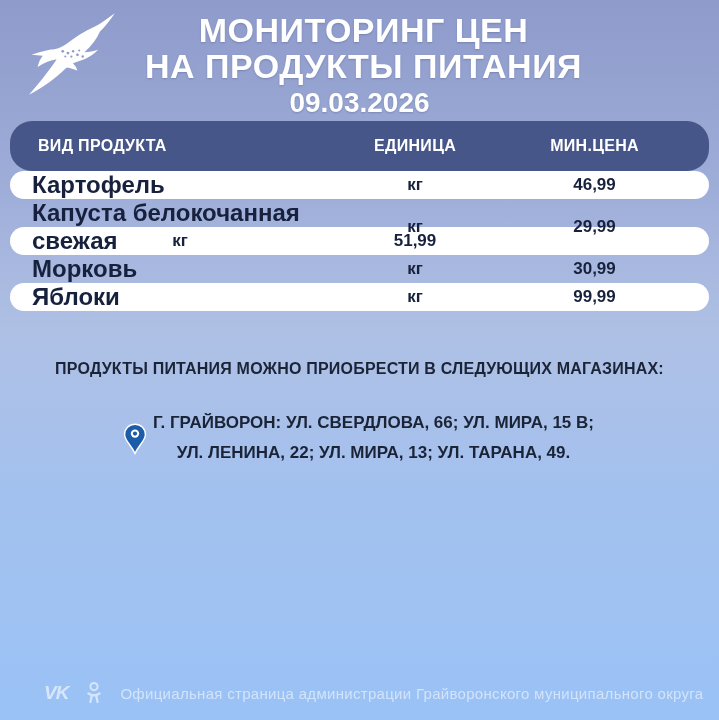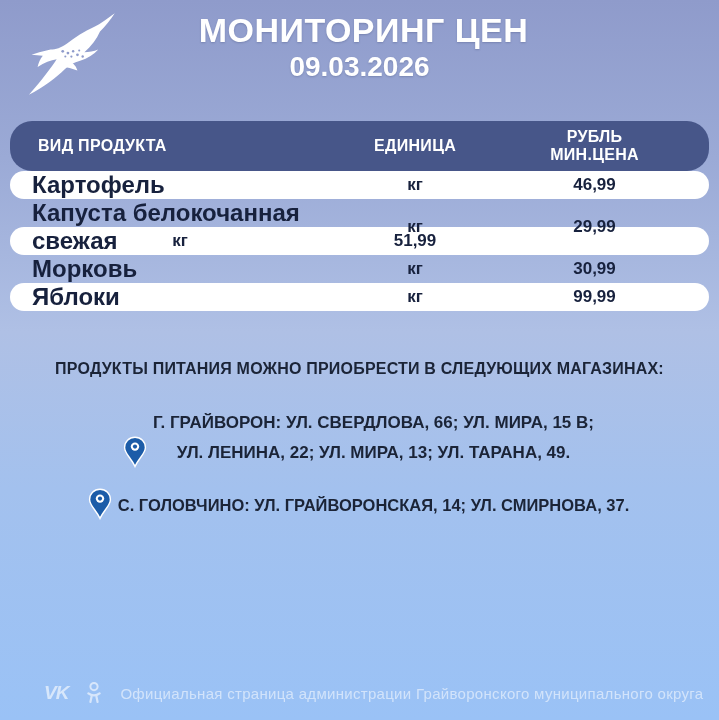--- a/index.html
+++ b/index.html
@@ -35,21 +35,21 @@
   .trow .c1{padding-left:22px;font-size:24px;}
   .trow .c2{text-align:center;font-size:17px;}
   .trow .c3{text-align:center;font-size:17px;}
   
   .promo{
     position:absolute;left:0;top:360px;width:719px;text-align:center;
     color:#1B2437;font-weight:bold;font-size:16px;letter-spacing:.2px;
   }
   .loc{
     position:absolute;left:0;width:717px;
-    display:flex;justify-content:center;align-items:flex-end;
+    display:flex;justify-content:center;align-items:center;
     color:#1B2437;font-weight:bold;font-size:17px;line-height:30px;
   }
   .loc-1{top:408px;}
   .loc-2{top:487px;font-size:16.5px;}
   .pin{width:24px;height:32px;margin-right:6px;margin-top:1px;flex:0 0 auto;}
   .loc-text{text-align:center;max-width:560px;}
   
   .footer{
     position:absolute;left:44px;top:682px;width:660px;
     display:flex;align-items:center;gap:19px;
@@ -81,29 +81,29 @@
         <circle cx="64" cy="50" r="1.6"></circle>
       <circle cx="70" cy="52" r="1.4"></circle>
         <circle cx="57" cy="52" r="1.3"></circle>
       <circle cx="50" cy="52" r="1.2"></circle>
         <circle cx="66" cy="45" r="1.2"></circle>
     </g>
   </svg>
 
   <div class="title-wrap">
     <div class="title-line">МОНИТОРИНГ ЦЕН</div>
+    <div class="title-line">НА ПРОДУКТЫ ПИТАНИЯ</div>
     <div class="date-line">09.03.2026</div>
   </div>
 
   <div class="table">
     <div class="thead">
       <div class="c1">ВИД ПРОДУКТА</div>
       <div class="c2">ЕДИНИЦА</div>
       <div class="c3">
-        <div>РУБЛЬ</div>
         <div>МИН.ЦЕНА</div>
       </div>
     </div>
     <div>
         <div class="trow white">
           <div class="c1">Картофель</div>
           <div class="c2">кг</div>
           <div class="c3">46,99</div>
         </div>
         <div class="trow">
@@ -135,30 +135,20 @@
       <path fill="#1C5CA8" stroke="#FFFFFF" stroke-width="1.4" d="M12,1.2 C6,1.2 1.6,5.8 1.6,11.4 C1.6,17.6 8.4,22.4 12,30.4 C15.6,22.4 22.4,17.6 22.4,11.4 C22.4,5.8 18,1.2 12,1.2 Z"></path>
       <circle cx="12" cy="10.6" r="4.2" fill="#FFFFFF"></circle>
       <circle cx="12" cy="10.6" r="2.1" fill="#1C5CA8"></circle>
     </svg>
     <div class="loc-text">
       <div>Г. ГРАЙВОРОН: УЛ. СВЕРДЛОВА, 66; УЛ. МИРА, 15 В;</div>
       <div>УЛ. ЛЕНИНА, 22; УЛ. МИРА, 13; УЛ. ТАРАНА, 49.</div>
     </div>
   </div>
 
-  <div class="loc loc-2">
-    <svg class="pin" viewBox="0 0 24 32" aria-hidden="true">
-      <path fill="#1C5CA8" stroke="#FFFFFF" stroke-width="1.4" d="M12,1.2 C6,1.2 1.6,5.8 1.6,11.4 C1.6,17.6 8.4,22.4 12,30.4 C15.6,22.4 22.4,17.6 22.4,11.4 C22.4,5.8 18,1.2 12,1.2 Z"></path>
-      <circle cx="12" cy="10.6" r="4.2" fill="#FFFFFF"></circle>
-      <circle cx="12" cy="10.6" r="2.1" fill="#1C5CA8"></circle>
-    </svg>
-    <div class="loc-text">
-      <div>С. ГОЛОВЧИНО: УЛ. ГРАЙВОРОНСКАЯ, 14; УЛ. СМИРНОВА, 37.</div>
-    </div>
-  </div>
 
   <div class="footer">
     <span class="vk-mark">VK</span>
     <svg class="ok-icon" viewBox="0 0 14 22" aria-hidden="true">
       <circle cx="7" cy="4.6" r="3.6" fill="none" stroke="#FFFFFF" stroke-width="2"></circle>
       <path d="M1.4,11.4 C3.2,12.8 5,13.4 7,13.4 C9,13.4 10.8,12.8 12.6,11.4" fill="none" stroke="#FFFFFF" stroke-width="2.2" stroke-linecap="round"></path>
       <path d="M4.6,14.4 L3.4,20 M9.4,14.4 L10.6,20" fill="none" stroke="#FFFFFF" stroke-width="2.2" stroke-linecap="round"></path>
     </svg>
     <span>Официальная страница администрации Грайворонского муниципального округа</span>
   </div>

